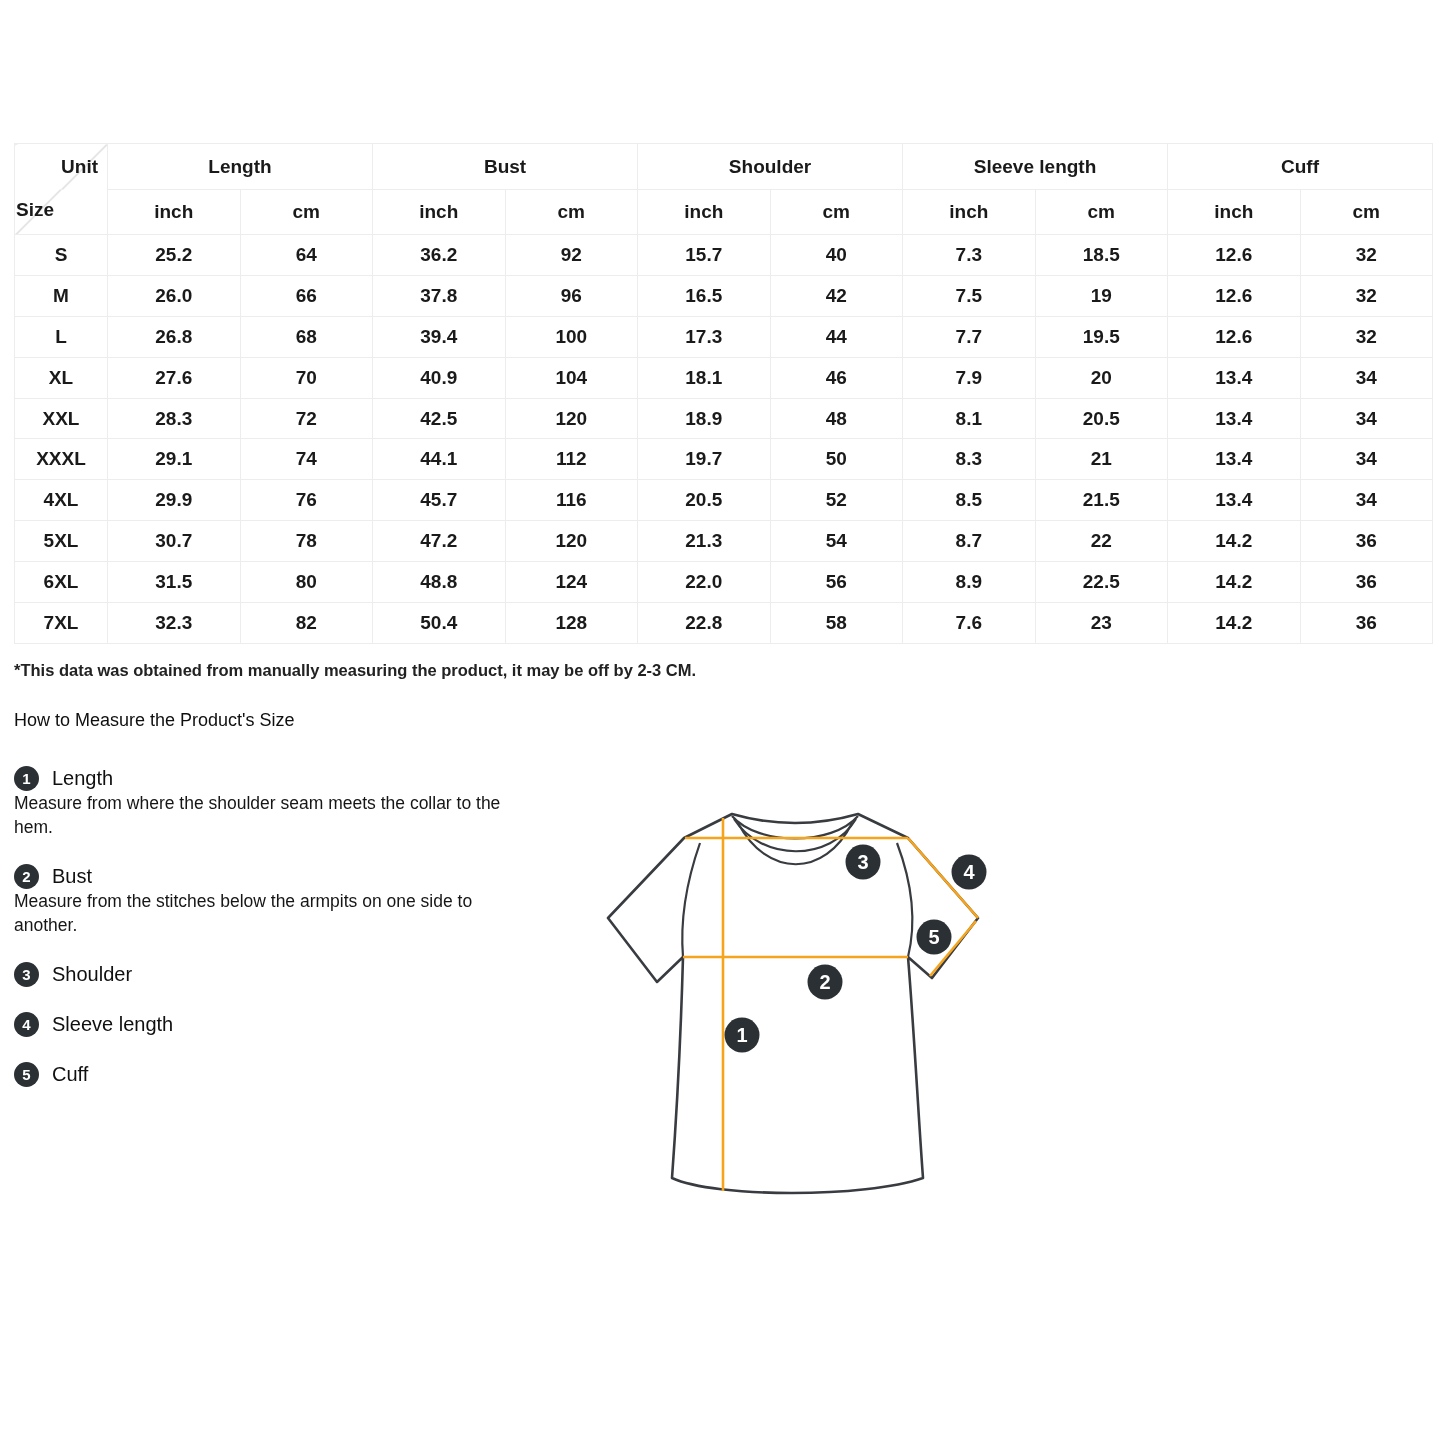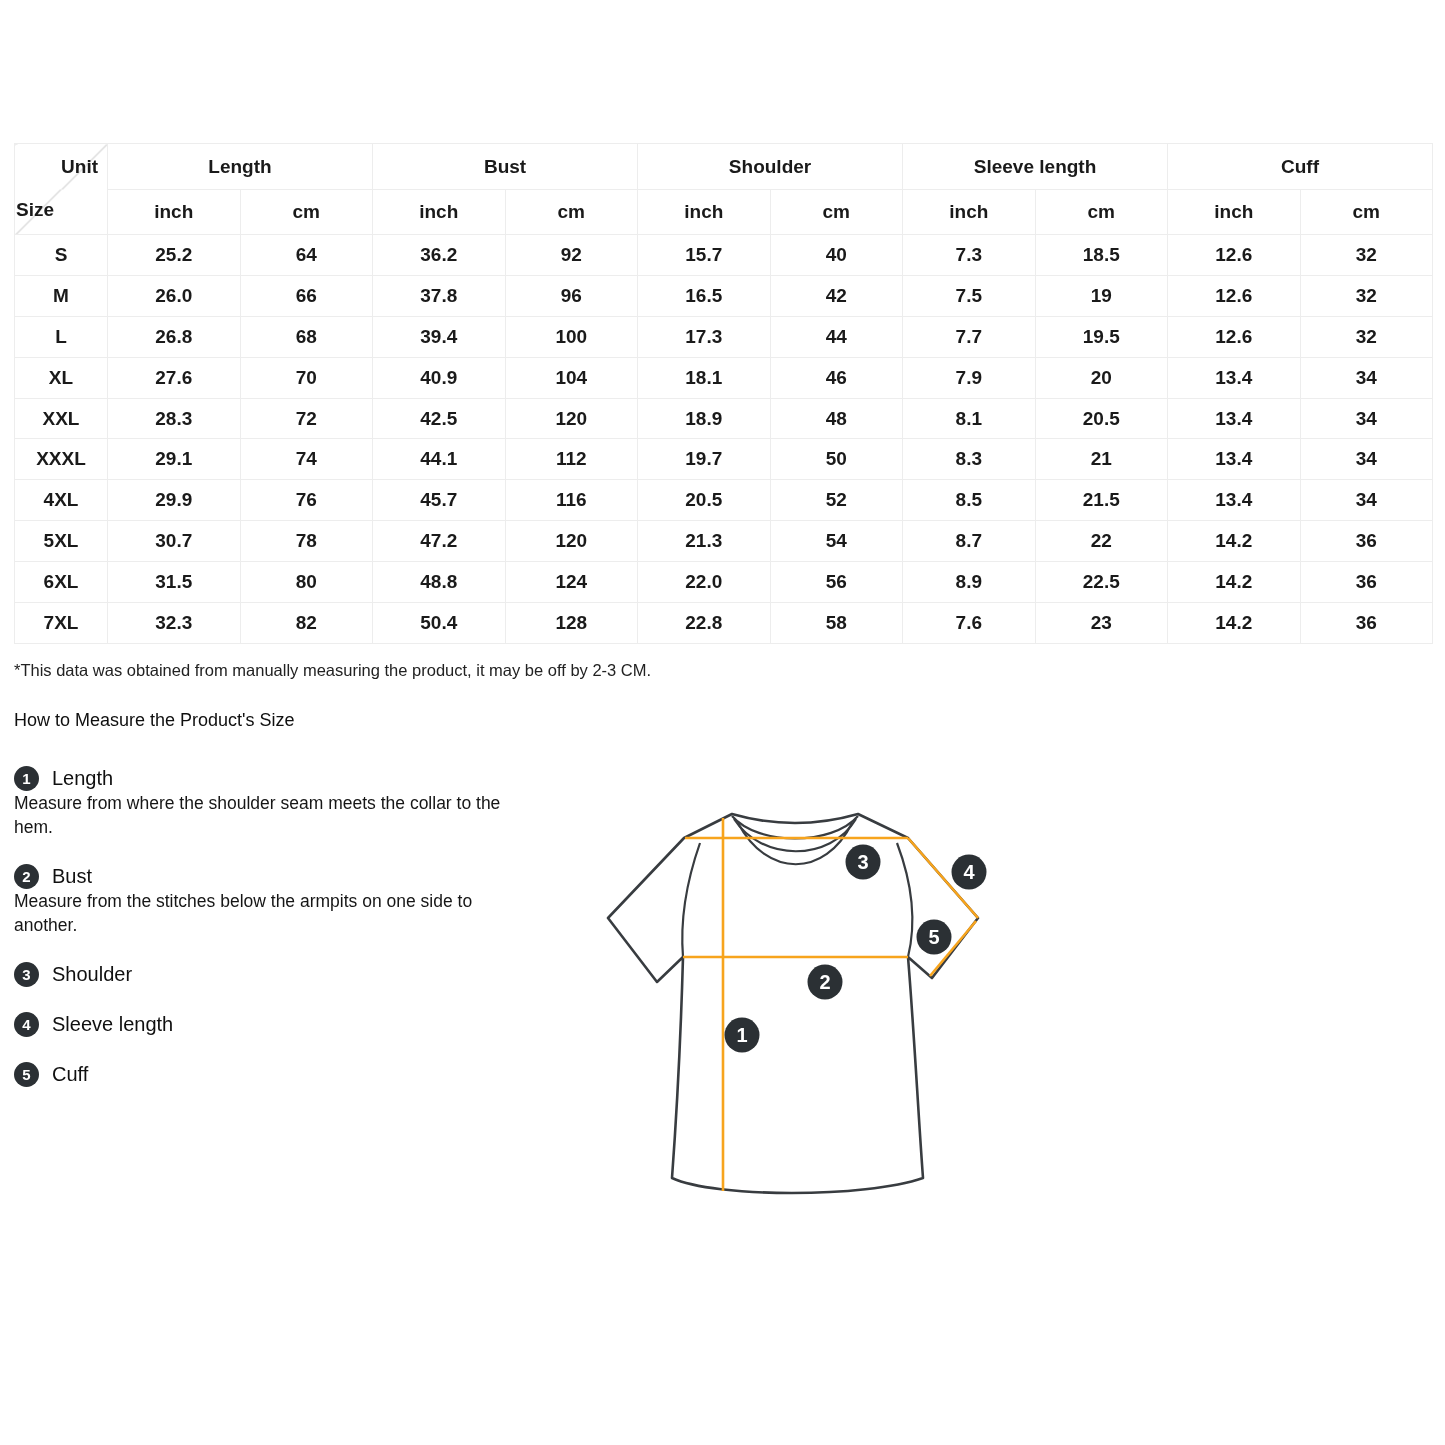--- a/index.html
+++ b/index.html
@@ -16,21 +16,21 @@
   .size-table tr.sub-row th { height: 45px; }
   .size-table tbody td { height: 40.9px; }
   .corner-cell { position: relative; padding: 0;
     background: linear-gradient(to bottom right,
       transparent calc(50% - 0.7px), #dcdcdc calc(50% - 0.7px),
       #dcdcdc calc(50% + 0.7px), transparent calc(50% + 0.7px)); }
   .corner-unit { position: absolute; top: 12px; right: 9px; font-size: 19px; font-weight: bold; }
   .corner-size { position: absolute; bottom: 13px; left: 1px; font-size: 19px; font-weight: bold; }
 
   .footnote { position: absolute; left: 14px; top: 661px; font-size: 16.5px;
-    font-weight: 400; color: #222; }
+    font-weight: 700; color: #222; }
 
   .howto-title { position: absolute; left: 14px; top: 710px; font-size: 18px;
     font-weight: 400; color: #0f0f0f; }
 
   
   .steps { position: absolute; left: 14px; top: 766px; width: 510px; }
   .step { margin-bottom: 25px; }
   .step-head { display: flex; align-items: center; height: 25px; }
   .badge { width: 25px; height: 25px; border-radius: 50%; background: #2B3034;
     color: #fff; font-size: 15px; font-weight: bold; display: inline-flex;

